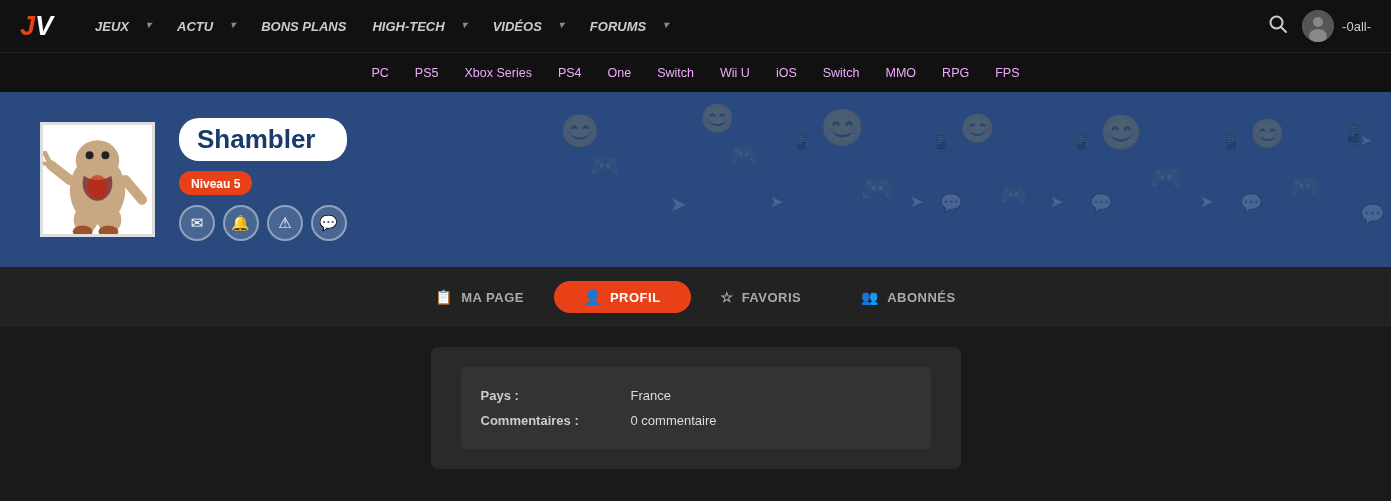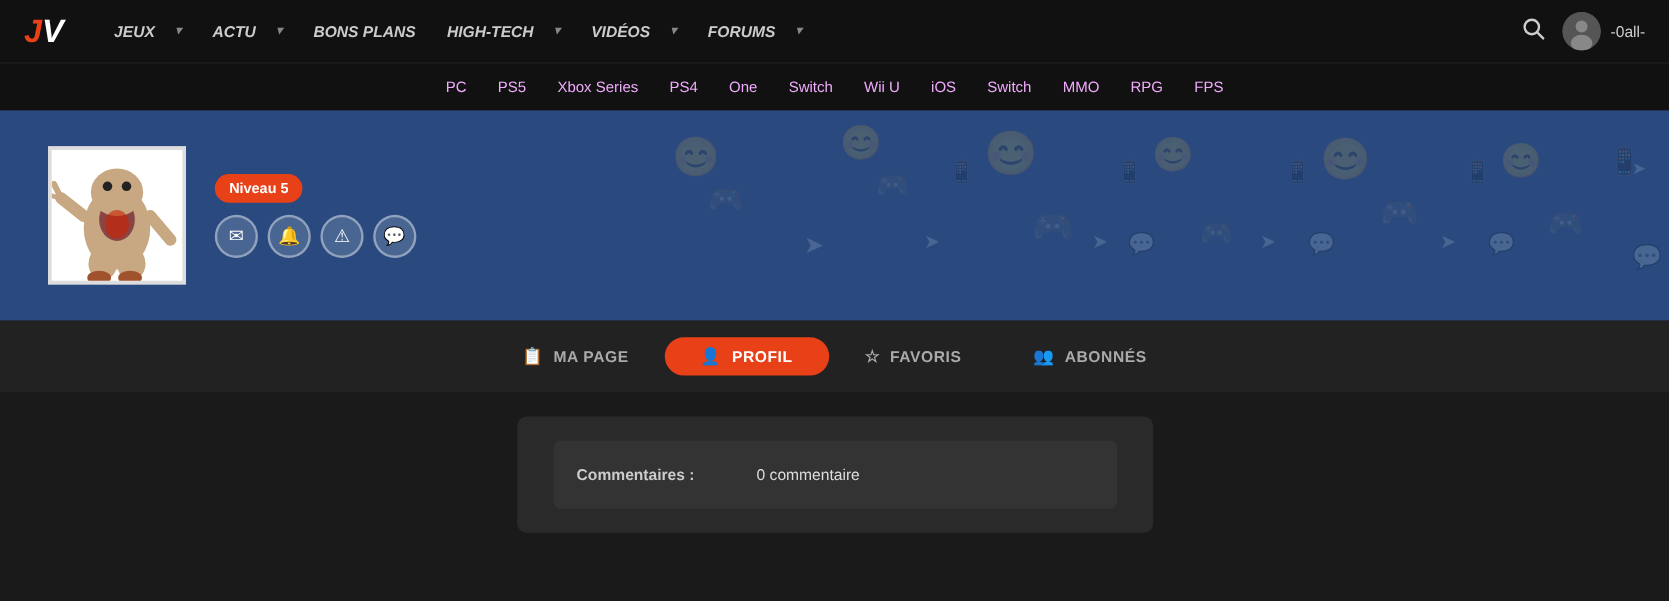--- a/index.html
+++ b/index.html
@@ -380,20 +380,23 @@
         <ellipse cx="66" cy="107" rx="10" ry="6" fill="#a0522d"></ellipse>
 
         <circle cx="47" cy="30" r="4" fill="#222"></circle>
         <circle cx="63" cy="30" r="4" fill="#222"></circle>
 
         <ellipse cx="55" cy="62" rx="10" ry="12" fill="#cc2200" opacity="0.6"></ellipse>
       </svg>
     </div>
 
     <div class="profile-info">
+      <div class="username-badge">
+        <span class="username-text">Shambler</span>
+      </div>
       <div class="level-badge">
         <span class="level-text">Niveau 5</span>
       </div>
       <div class="profile-actions">
         <div class="action-btn">✉</div>
         <div class="action-btn">🔔</div>
         <div class="action-btn">⚠</div>
         <div class="action-btn">💬</div>
       </div>
     </div>
@@ -416,18 +419,22 @@
   <div class="tab-item">
     <span class="tab-icon">👥</span>
     <span>ABONNÉS</span>
   </div>
 </div>
 
 <div class="info-section">
   <div class="info-card">
     <div class="info-table">
       <div class="info-row">
+        <span class="info-label">Pays :</span>
+        <span class="info-value">France</span>
+      </div>
+      <div class="info-row">
         <span class="info-label">Commentaires :</span>
         <span class="info-value">0 commentaire</span>
       </div>
     </div>
   </div>
 </div>
 
 </body></html>

